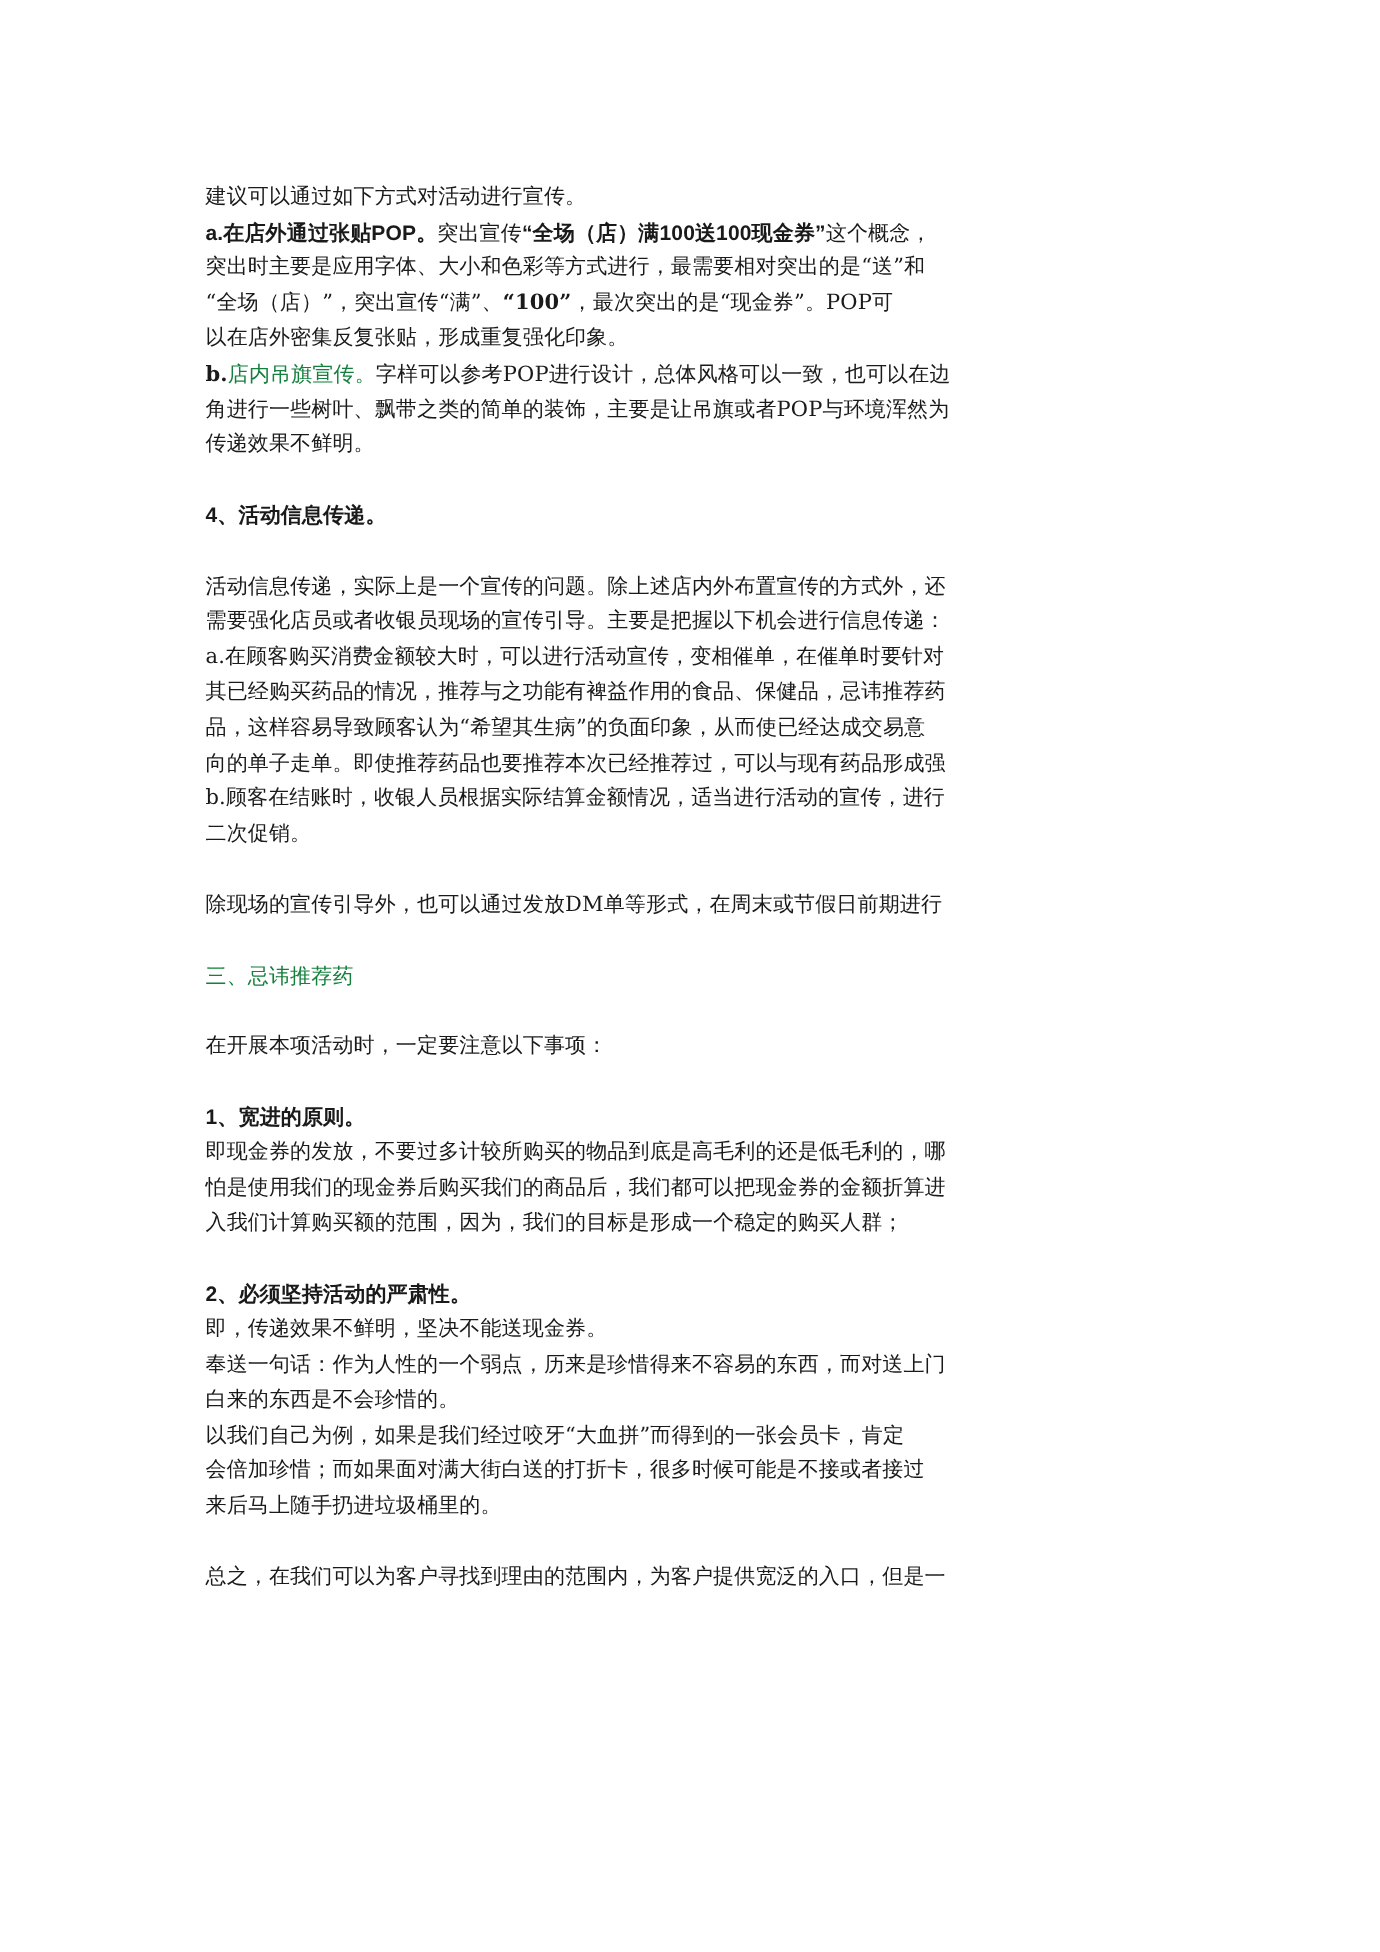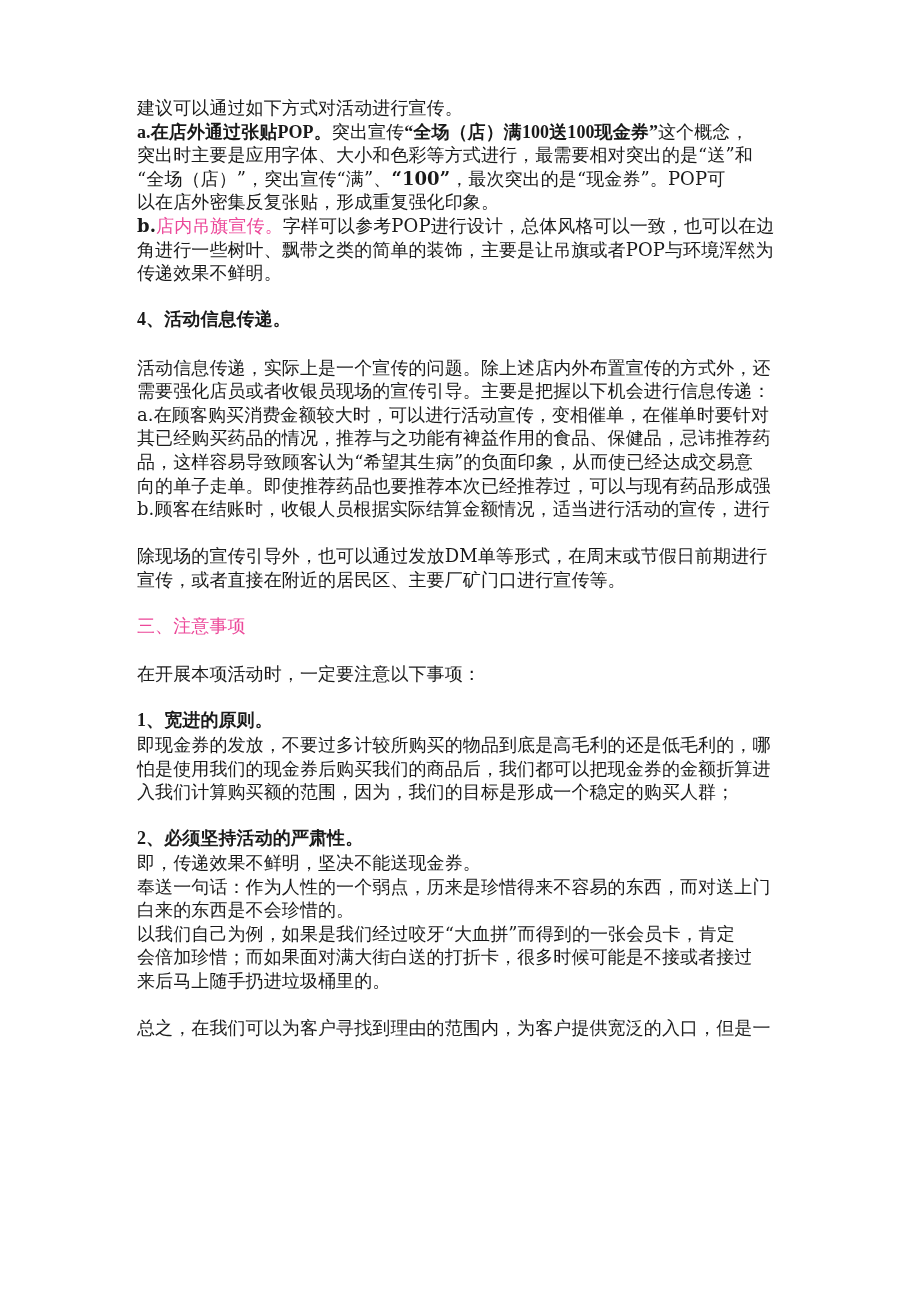--- a/index.html
+++ b/index.html
@@ -1,27 +1,27 @@
 <!DOCTYPE html>
 <html><head>
   <meta charset="utf-8">
   <style>
     html, body { margin: 0; padding: 0; background: #ffffff; }
     body { width: 920px; height: 1301px; position: relative; overflow: hidden; }
     .page {
-      position: absolute; left: 137px; top: 96px; width: 660px;
+      position: absolute; left: 137px; top: 120px; width: 660px;
       font-family: "DejaVu Serif", "Liberation Serif", serif;
-      font-size: 18px; line-height: 23.6px; color: #1a1a1a;
+      font-size: 14px; line-height: 23.6px; color: #1a1a1a;
       letter-spacing: 0.1px;
     }
     .line { white-space: nowrap; height: 23.6px; }
     .blank { height: 23.6px; }
     .b { font-weight: bold; }
-    .red { color: #ec4899; }
-    .sans { font-family: Liberation Serif, serif; }
+    .red { color: #15803d; }
+    .sans { font-family: Liberation Sans, sans-serif; }
   </style>
 </head>
 <body>
 
 <div class="page">
   <div class="line">建议可以通过如下方式对活动进行宣传。</div>
 
   <div class="line"><span class="b sans">a.在店外通过张贴POP。</span><span>突出宣传</span><span class="b sans">“全场（店）满100送100现金券”</span><span>这个概念，</span></div>
   <div class="line">突出时主要是应用字体、大小和色彩等方式进行，最需要相对突出的是“送”和</div>
   <div class="line"><span>“全场（店）”，突出宣传“满”、</span><span class="b">“100”</span><span>，最次突出的是“现金券”。POP可</span></div>
@@ -35,27 +35,27 @@
   <div class="line b sans">4、活动信息传递。</div>
   <div class="blank"></div>
 
   <div class="line">活动信息传递，实际上是一个宣传的问题。除上述店内外布置宣传的方式外，还</div>
   <div class="line">需要强化店员或者收银员现场的宣传引导。主要是把握以下机会进行信息传递：</div>
   <div class="line">a.在顾客购买消费金额较大时，可以进行活动宣传，变相催单，在催单时要针对</div>
   <div class="line">其已经购买药品的情况，推荐与之功能有裨益作用的食品、保健品，忌讳推荐药</div>
   <div class="line">品，这样容易导致顾客认为“希望其生病”的负面印象，从而使已经达成交易意</div>
   <div class="line">向的单子走单。即使推荐药品也要推荐本次已经推荐过，可以与现有药品形成强</div>
   <div class="line">b.顾客在结账时，收银人员根据实际结算金额情况，适当进行活动的宣传，进行</div>
+  <div class="line">二次促销。</div>
 
   <div class="blank"></div>
   <div class="line">除现场的宣传引导外，也可以通过发放DM单等形式，在周末或节假日前期进行</div>
-  <div class="line">宣传，或者直接在附近的居民区、主要厂矿门口进行宣传等。</div>
 
   <div class="blank"></div>
-  <div class="line red sans">三、注意事项</div>
+  <div class="line red sans">三、忌讳推荐药</div>
   <div class="blank"></div>
 
   <div class="line">在开展本项活动时，一定要注意以下事项：</div>
   <div class="blank"></div>
 
   <div class="line b sans">1、宽进的原则。</div>
   <div class="line">即现金券的发放，不要过多计较所购买的物品到底是高毛利的还是低毛利的，哪</div>
   <div class="line">怕是使用我们的现金券后购买我们的商品后，我们都可以把现金券的金额折算进</div>
   <div class="line">入我们计算购买额的范围，因为，我们的目标是形成一个稳定的购买人群；</div>
 

